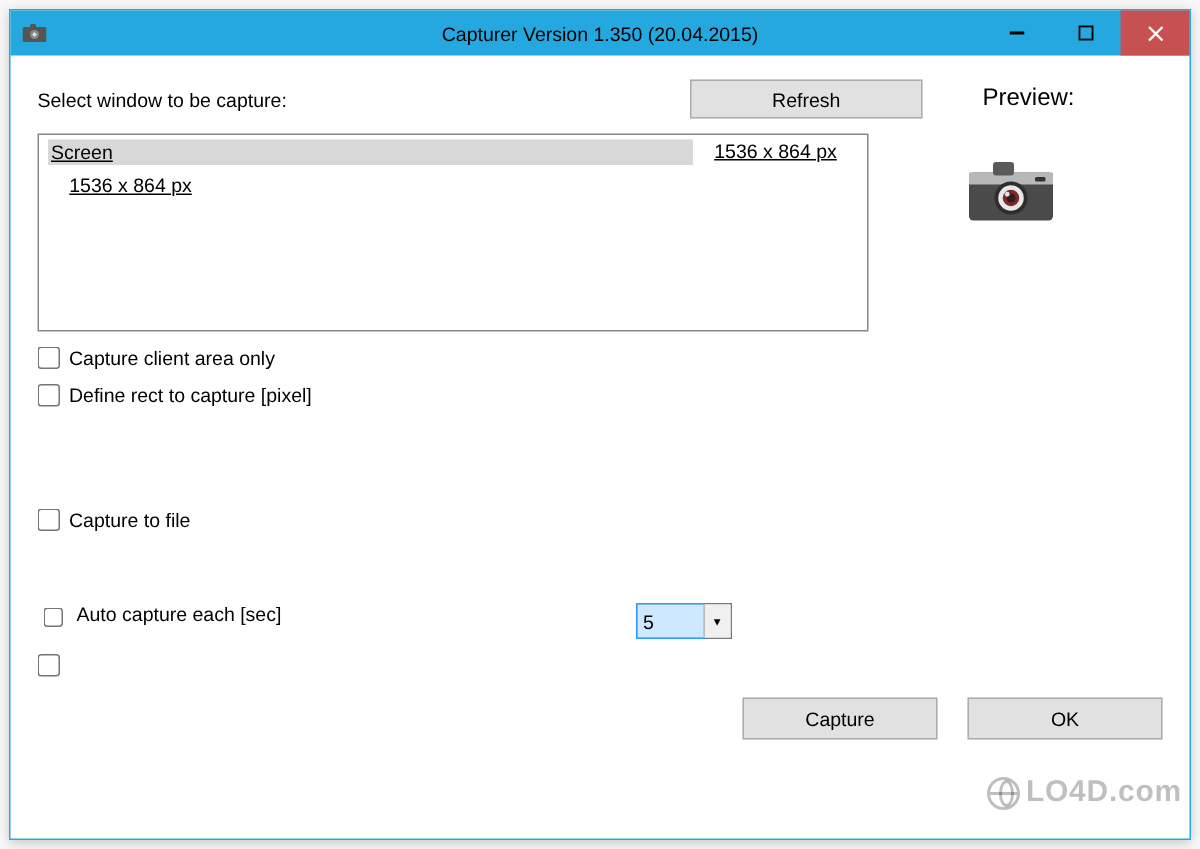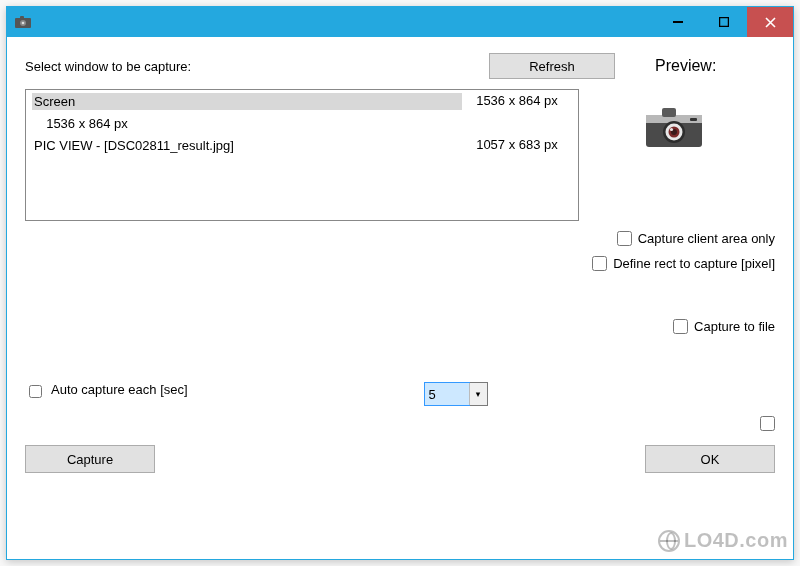--- a/index.html
+++ b/index.html
@@ -70,21 +70,21 @@
     .toprow {
       display: flex;
       align-items: center;
       gap: 10px;
     }
     .label-select {
       font-size: 13px;
     }
     .refresh-btn {
       margin-left: auto;
-      width: 126px;
+      width: 155px;
       height: 26px;
       background: #e1e1e1;
       border: 1px solid #acacac;
       font-family: inherit;
       font-size: 13px;
       cursor: pointer;
     }
     .preview-label {
       margin-left: 30px;
       font-size: 16px;
@@ -100,45 +100,45 @@
       width: 554px;
       height: 132px;
       overflow: auto;
       background: #fff;
     }
     .listrow {
       display: flex;
       padding: 3px 6px 3px 6px;
       font-size: 13px;
       cursor: default;
+      text-decoration: underline;
     }
     .listrow.selected .name { background: #d8d8d8; }
     .listrow .name { flex: 1; padding: 1px 6px 1px 2px; }
     .listrow .size { width: 110px; text-align: center; }
     .preview-area {
       width: 130px;
       padding-top: 16px;
       display: flex;
       justify-content: center;
       align-items: flex-start;
     }
     .camera-icon svg { display: block; }
     .checkrow {
       display: flex;
       align-items: center;
       margin-top: 10px;
       gap: 6px;
       font-size: 13px;
-      justify-content: flex-end;
     }
     .checkrow input[type=checkbox] {
       width: 15px; height: 15px;
       margin: 0;
     }
-    .gap24 { margin-top: 48px; }
+    .gap24 { margin-top: 68px; }
     .combo-row {
       display: flex;
       align-items: flex-start;
       margin-top: 48px;
       gap: 6px;
       font-size: 13px;
     }
     .combo {
       position: relative;
       width: 64px;
@@ -162,37 +162,37 @@
       width: 18px;
       border-left: 1px solid #bbb;
       display: flex;
       align-items: center;
       justify-content: center;
       font-size: 9px;
       background: #f0f0f0;
     }
     .footer {
       display: flex;
-      justify-content: space-between;
+      justify-content: flex-end;
       gap: 20px;
       padding: 14px 0 16px 0;
     }
     .footer button {
       width: 130px;
       height: 28px;
       background: #e1e1e1;
       border: 1px solid #acacac;
       font-family: inherit;
       font-size: 13px;
       cursor: pointer;
     }
     .watermark {
       position: absolute;
       right: 12px;
-      bottom: 14px;
+      bottom: 26px;
       color: rgba(0,0,0,0.25);
       font-size: 20px;
       font-weight: 600;
       letter-spacing: 0.5px;
       display: flex;
       align-items: center;
       gap: 4px;
       text-align: center;
     }
     .watermark .globe {
@@ -215,20 +215,21 @@
 <div class="window">
   <div class="titlebar">
     <span class="icon">
       <svg width="16" height="12" viewBox="0 0 16 12">
         <rect x="0" y="2" width="16" height="10" rx="1" fill="#555"></rect>
         <rect x="5" y="0" width="4" height="3" rx="1" fill="#555"></rect>
         <circle cx="8" cy="7" r="3" fill="#888"></circle>
         <circle cx="8" cy="7" r="1.3" fill="#ddd"></circle>
       </svg>
     </span>
+    <div class="title">Capturer Version 1.350 (20.04.2015)</div>
     <div class="controls">
       <div class="ctrl">
         <svg width="10" height="10" viewBox="0 0 10 10">
             <rect x="0" y="4" width="10" height="2" fill="#000"></rect>
           </svg>
       </div>
       <div class="ctrl">
         <svg width="10" height="10" viewBox="0 0 10 10">
             <rect x="0.5" y="0.5" width="9" height="9" fill="none" stroke="#000" stroke-width="1.5"></rect>
           </svg>
@@ -250,24 +251,20 @@
     </div>
 
     <div class="midrow">
       <div class="listbox" id="listbox">
           <div class="listrow selected">
             <span class="name">Screen</span>
             <span class="size">1536 x 864 px</span>
           </div>
           <div class="listrow">
             <span class="size">1536 x 864 px</span>
-          </div>
-          <div class="listrow">
-            <span class="name">PIC VIEW  - [DSC02811_result.jpg]</span>
-            <span class="size">1057 x 683 px</span>
           </div>
         </div>
       <div class="preview-area">
         <span class="camera-icon">
           <svg width="60" height="44" viewBox="0 0 60 44">
             <rect x="2" y="10" width="56" height="32" rx="3" fill="#4a4a4a"></rect>
             <rect x="2" y="10" width="56" height="8" fill="#b8b8b8"></rect>
             <rect x="18" y="3" width="14" height="9" rx="2" fill="#5a5a5a"></rect>
             <circle cx="30" cy="27" r="11" fill="#2d2d2d"></circle>
             <circle cx="30" cy="27" r="8.5" fill="#e8e8e8"></circle>

